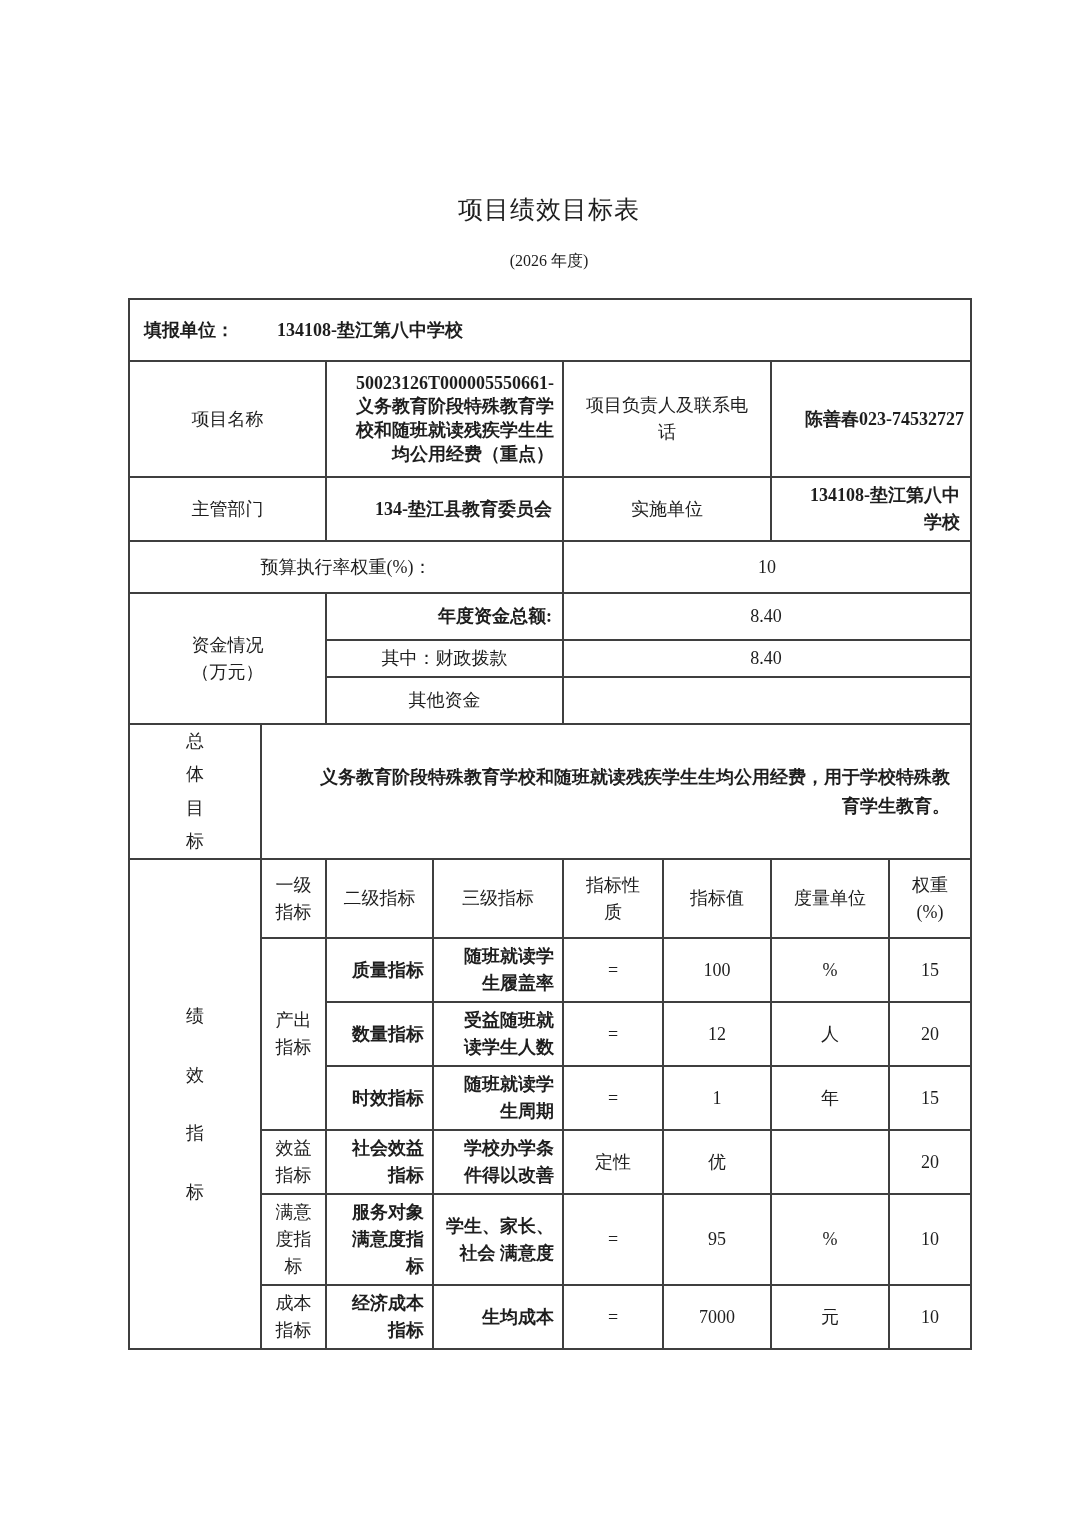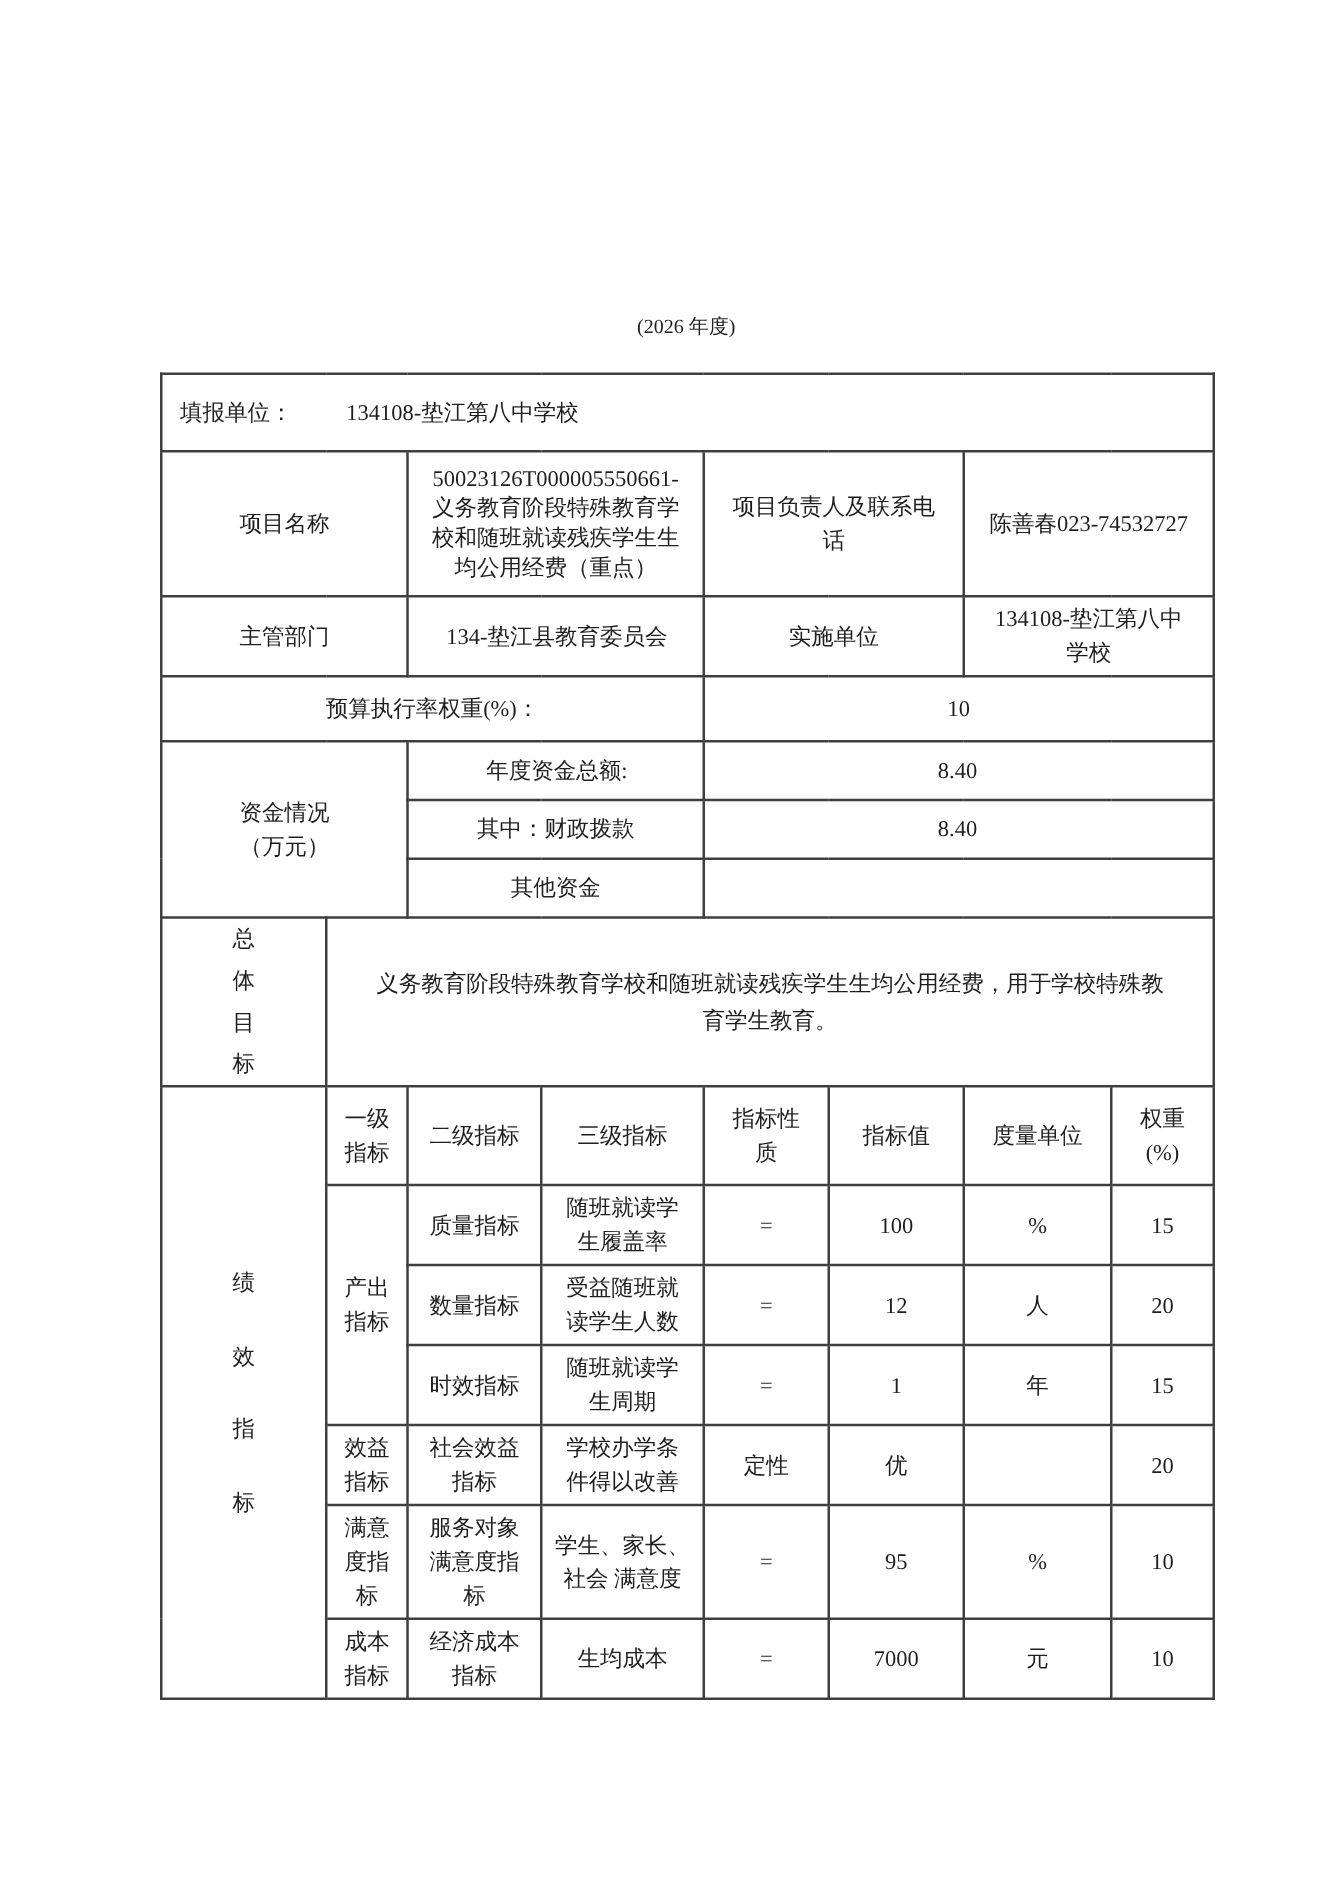--- a/index.html
+++ b/index.html
@@ -35,39 +35,40 @@
     font-size: 18px;
     line-height: 1.5;
   }
   table.doc-table td {
     border: 2px solid #3f3f3f;
     padding: 4px 10px;
     vertical-align: middle;
     overflow: hidden;
   }
   .c { text-align: center; }
-  .l { text-align: center; }
+  .l { text-align: right; font-weight: bold; }
   .r { text-align: center; padding-right: 12px !important; margin-left: 23px; }
   .pre { white-space: pre-line; }
   .lh-tight { line-height: 1.32; }
   .goal-lh { line-height: 1.6; }
   .vert-goal { line-height: 1.85; padding: 0 !important; }
   .vert-perf { line-height: 3.25; padding: 0 !important; }
   .row1-flex { display: flex; align-items: center; }
   .row1-label { margin-left: 4px; }
   .row1-value { margin-left: 43px; }
   .pad-sm { padding: 4px 6px !important; }
   .pad-l12 { padding-left: 12px !important; }
   .pad-lr8 { padding-left: 8px !important; padding-right: 8px !important; }
 </style>
 </head>
 <body>
 
 <div class="page">
 
+  <div class="doc-title">项目绩效目标表</div>
   <div class="doc-subtitle">(2026 年度)</div>
 
   <table class="doc-table">
     <colgroup>
       <col style="width:132px">
         <col style="width:65px">
         <col style="width:107px">
         <col style="width:130px">
       <col style="width:100px">
         <col style="width:108px">
@@ -108,21 +109,21 @@
       <td colspan="4" class="c">预算执行率权重(%)：</td>
       <td colspan="4" class="c">10</td>
     </tr>
 
     <tr style="height:47px">
       <td colspan="2" rowspan="3" class="c pre">资金情况
 （万元）</td>
       <td colspan="2" class="l pad-l12">年度资金总额:</td>
       <td colspan="4" class="r">8.40</td>
     </tr>
-    <tr style="height:47px">
+    <tr style="height:37px">
       <td colspan="2" class="c">其中：财政拨款</td>
       <td colspan="4" class="r">8.40</td>
     </tr>
     <tr style="height:47px">
       <td colspan="2" class="c">其他资金</td>
       <td colspan="4" class="r"></td>
     </tr>
 
     <tr style="height:127px">
       <td class="c pre vert-goal">总

